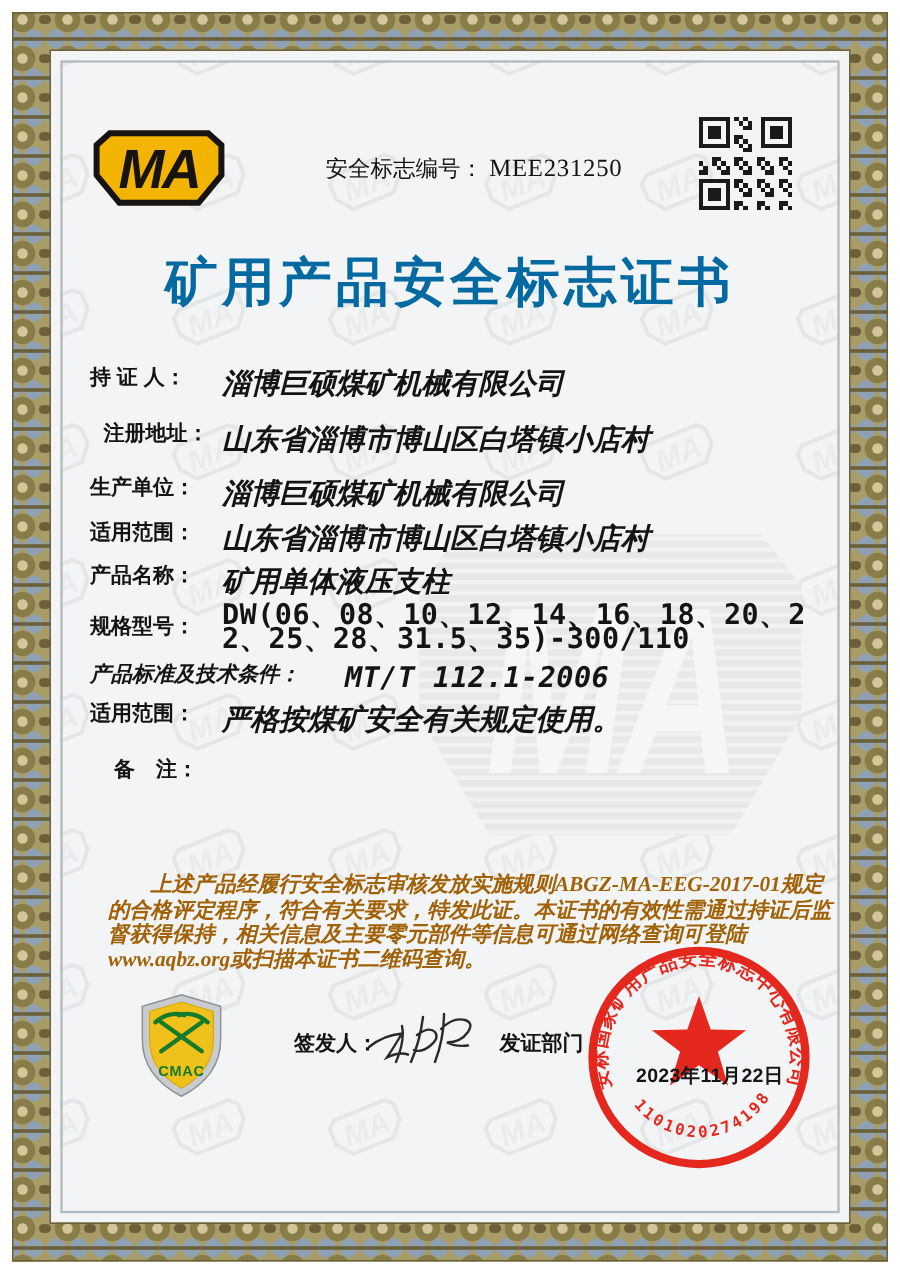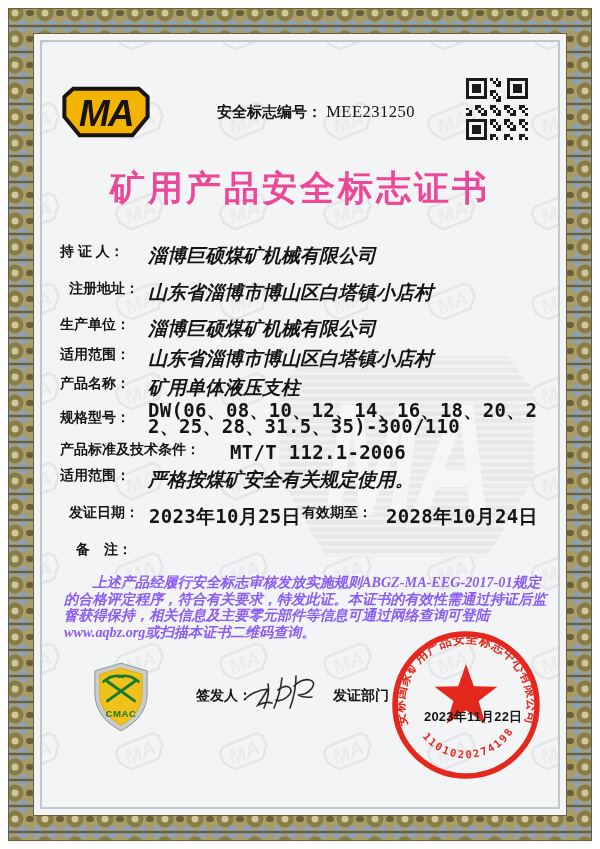--- a/index.html
+++ b/index.html
@@ -5,48 +5,48 @@
   html,body{margin:0;padding:0;background:#ffffff;}
   .page{position:relative;width:600px;height:849px;background:#ffffff;overflow:hidden;
         font-family:"Liberation Sans",sans-serif;color:#141414;}
   .bg-svg{position:absolute;left:0;top:0;width:600px;height:849px;}
   .abs{position:absolute;}
 
   
   .ma-logo{left:62px;top:86px;width:88px;height:52px;}
   .certno{left:0;top:102px;width:600px;text-align:center;transform:translateX(16px);
           font-size:15px;white-space:nowrap;}
-  .certno .lab{font-weight:700;}
+  .certno .lab{font-weight:400;}
   .certno .val{font-family:"Liberation Serif",serif;font-size:16.5px;letter-spacing:.5px;text-align:center;}
   .qr{left:466px;top:78px;width:62px;height:62px;}
 
   
   .title{left:0;top:165px;width:600px;text-align:center;
          font-family:"Liberation Serif",serif;font-weight:900;font-size:35px;
-         letter-spacing:3px;color:#ec4899;}
+         letter-spacing:3px;color:#0369a1;}
 
   
   .fields{left:60px;top:243px;width:486px;}
   .frow{display:flex;align-items:flex-start;min-height:19px;}
   .flab{flex:0 0 88px;font-weight:700;font-size:14px;white-space:nowrap;}
   .flab.wide{flex:0 0 auto;margin-right:30px;}
   .fval{font-size:19px;}
   .kai{font-family:"Liberation Serif",serif;font-style:italic;font-weight:600;}
   .num{font-family:"DejaVu Sans Mono",monospace;font-weight:700;font-size:19px;letter-spacing:.3px;}
   .model-val{width:398px;line-height:15.5px;word-break:break-all;}
   .pad-top{padding-top:6px;}
   .dval1{flex:0 0 154px;}
   .dlab2{flex:0 0 auto;margin-right:14px;font-weight:700;font-size:14px;white-space:nowrap;}
-  .mt11{margin-top:11px;text-align:center;} .mt10{margin-top:10px;} .mt7{margin-top:7px;}
+  .mt11{margin-top:11px;text-align:center;} .mt10{margin-top:10px;} .mt7{margin-top:7px;font-style:italic;}
   .mt4{margin-top:4px;} .mt3{margin-top:3px;} .mt2{margin-top:2px;justify-content:space-between;}
 
   
   .statement{left:60px;top:570px;width:486px;font-family:"Liberation Serif",serif;
              font-style:italic;font-weight:700;font-size:14.2px;line-height:16.6px;
-             text-indent:2em;color:#8b5cf6;margin:4px;}
+             text-indent:2em;color:#a16207;margin:12px;}
 
   
   .cmac{left:92px;top:662px;width:58px;height:70px;}
   .issuer-label,.dept-label{top:687px;font-weight:700;font-size:14px;}
   .issuer-label{left:196px;}
   .dept-label{left:333px;}
   .signature{left:238px;top:668px;width:92px;height:48px;}
 
   
   .seal{left:388px;top:627px;width:160px;height:160px;z-index:1;}
@@ -245,26 +245,20 @@
     </div>
     <div class="frow mt7">
       <span class="flab wide">产品标准及技术条件：</span>
       <span class="fval num">MT/T 112.1-2006</span>
     </div>
     <div class="frow mt4">
       <span class="flab">适用范围：</span>
       <span class="fval kai">严格按煤矿安全有关规定使用。</span>
     </div>
     <div class="frow mt11">
-      <span class="flab">发证日期：</span>
-      <span class="fval num dval1">2023年10月25日</span>
-      <span class="dlab2">有效期至：</span>
-      <span class="fval num">2028年10月24日</span>
-    </div>
-    <div class="frow mt11">
       <span class="flab">备　注：</span>
       <span class="fval kai"></span>
     </div>
   </div>
 
   <p class="abs statement">上述产品经履行安全标志审核发放实施规则ABGZ-MA-EEG-2017-01规定的合格评定程序，符合有关要求，特发此证。本证书的有效性需通过持证后监督获得保持，相关信息及主要零元部件等信息可通过网络查询可登陆www.aqbz.org或扫描本证书二维码查询。</p>
 
   <svg class="abs cmac" viewBox="0 0 60 72">
     <path d="M30,1 L57,9 V32 Q57,57 30,71 Q3,57 3,32 V9 Z" fill="#c9ccce" stroke="#8d9194" stroke-width="1"></path>
     <path d="M30,6 L52,12.5 V32 Q52,53 30,65.5 Q8,53 8,32 V12.5 Z" fill="#f0c11a" stroke="#d7a90d" stroke-width="0.8"></path>

